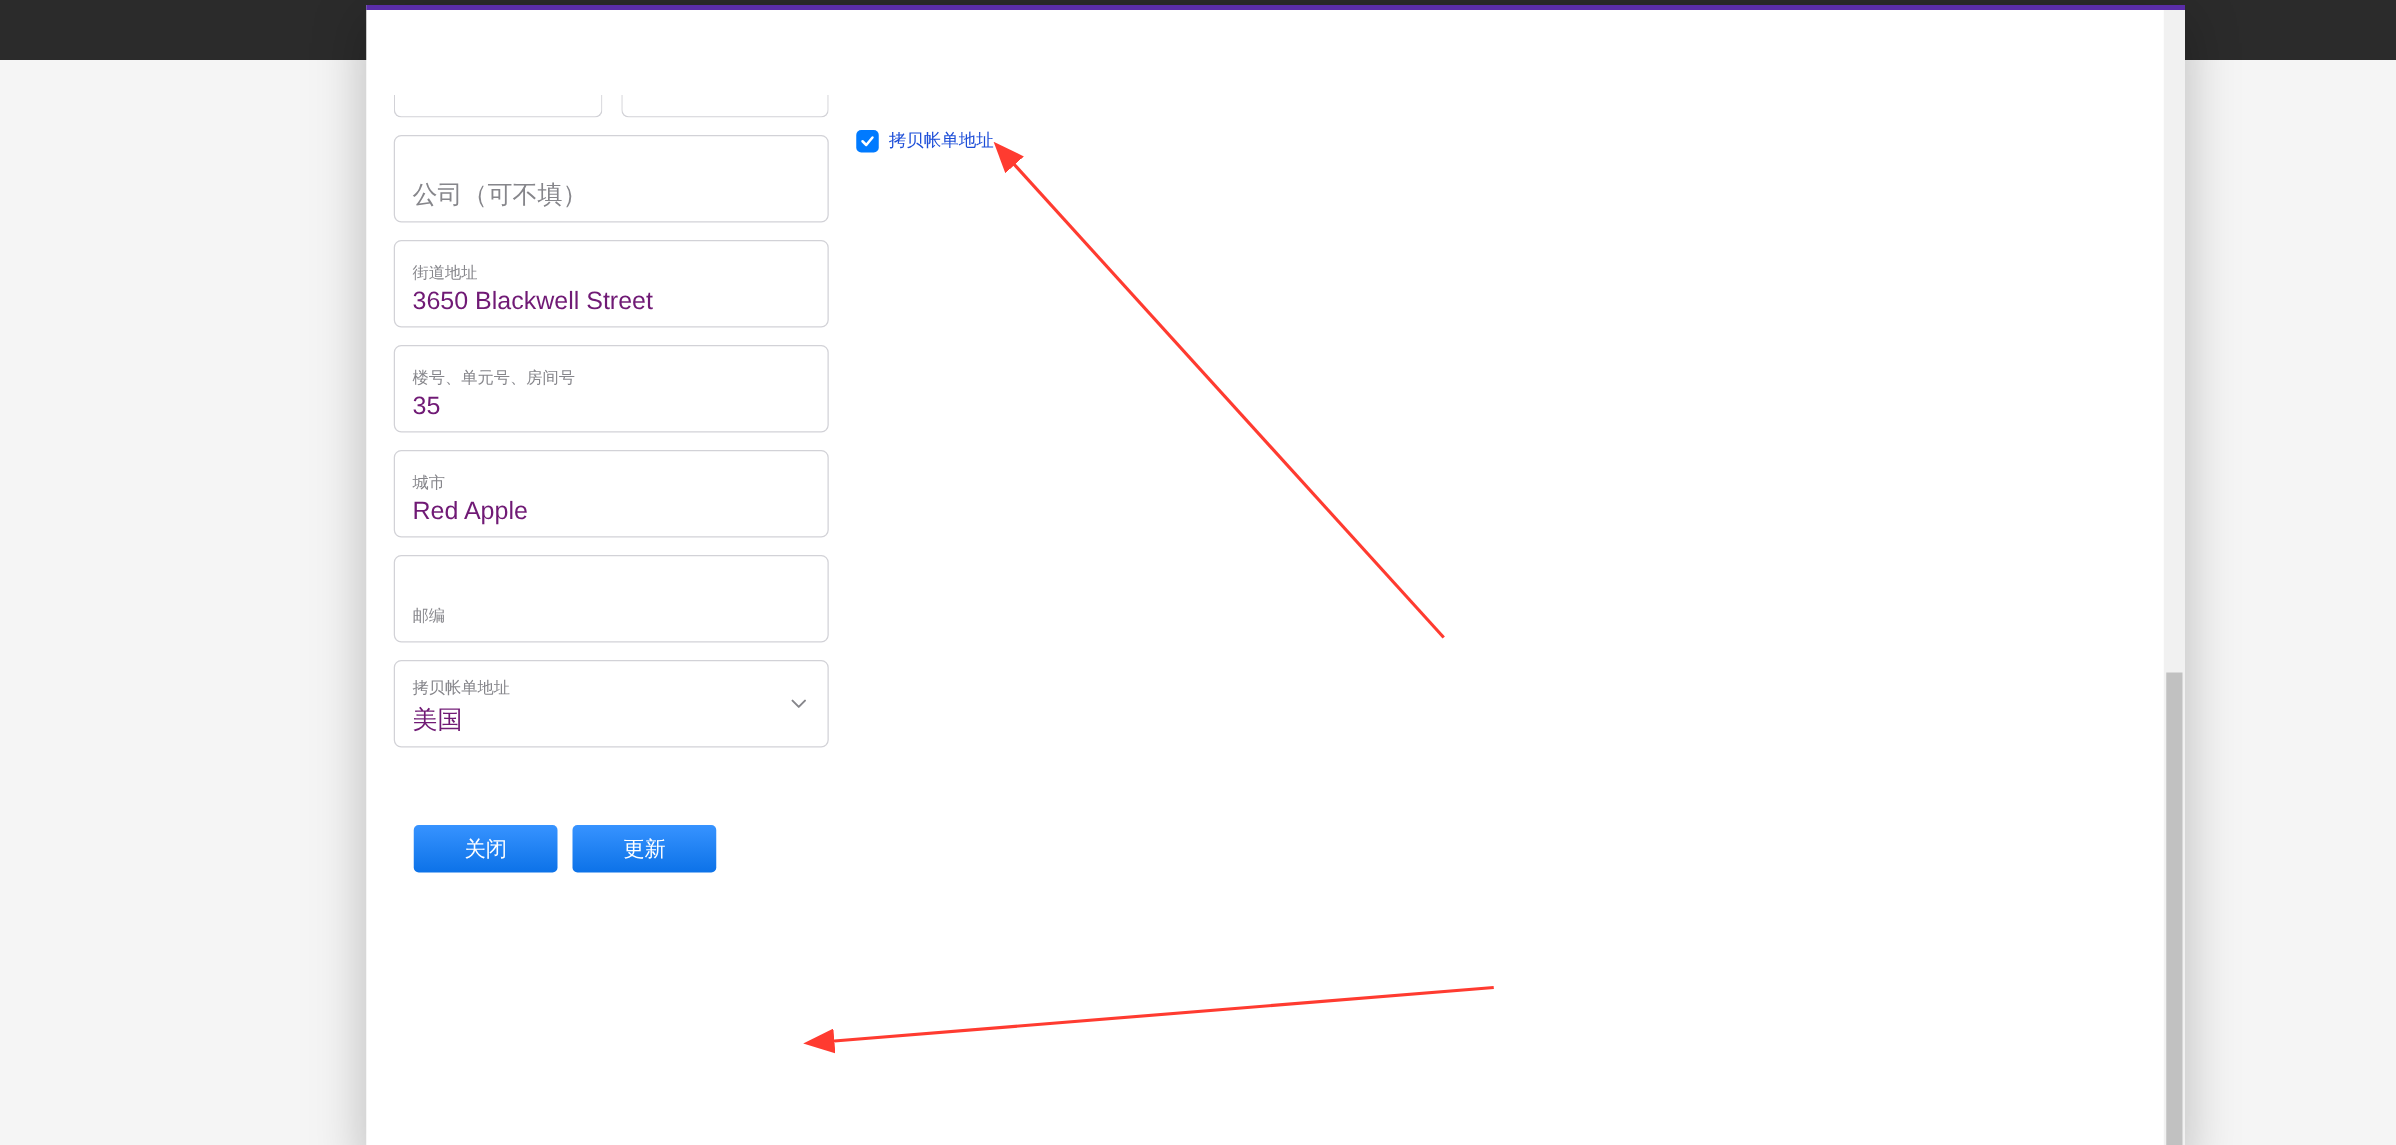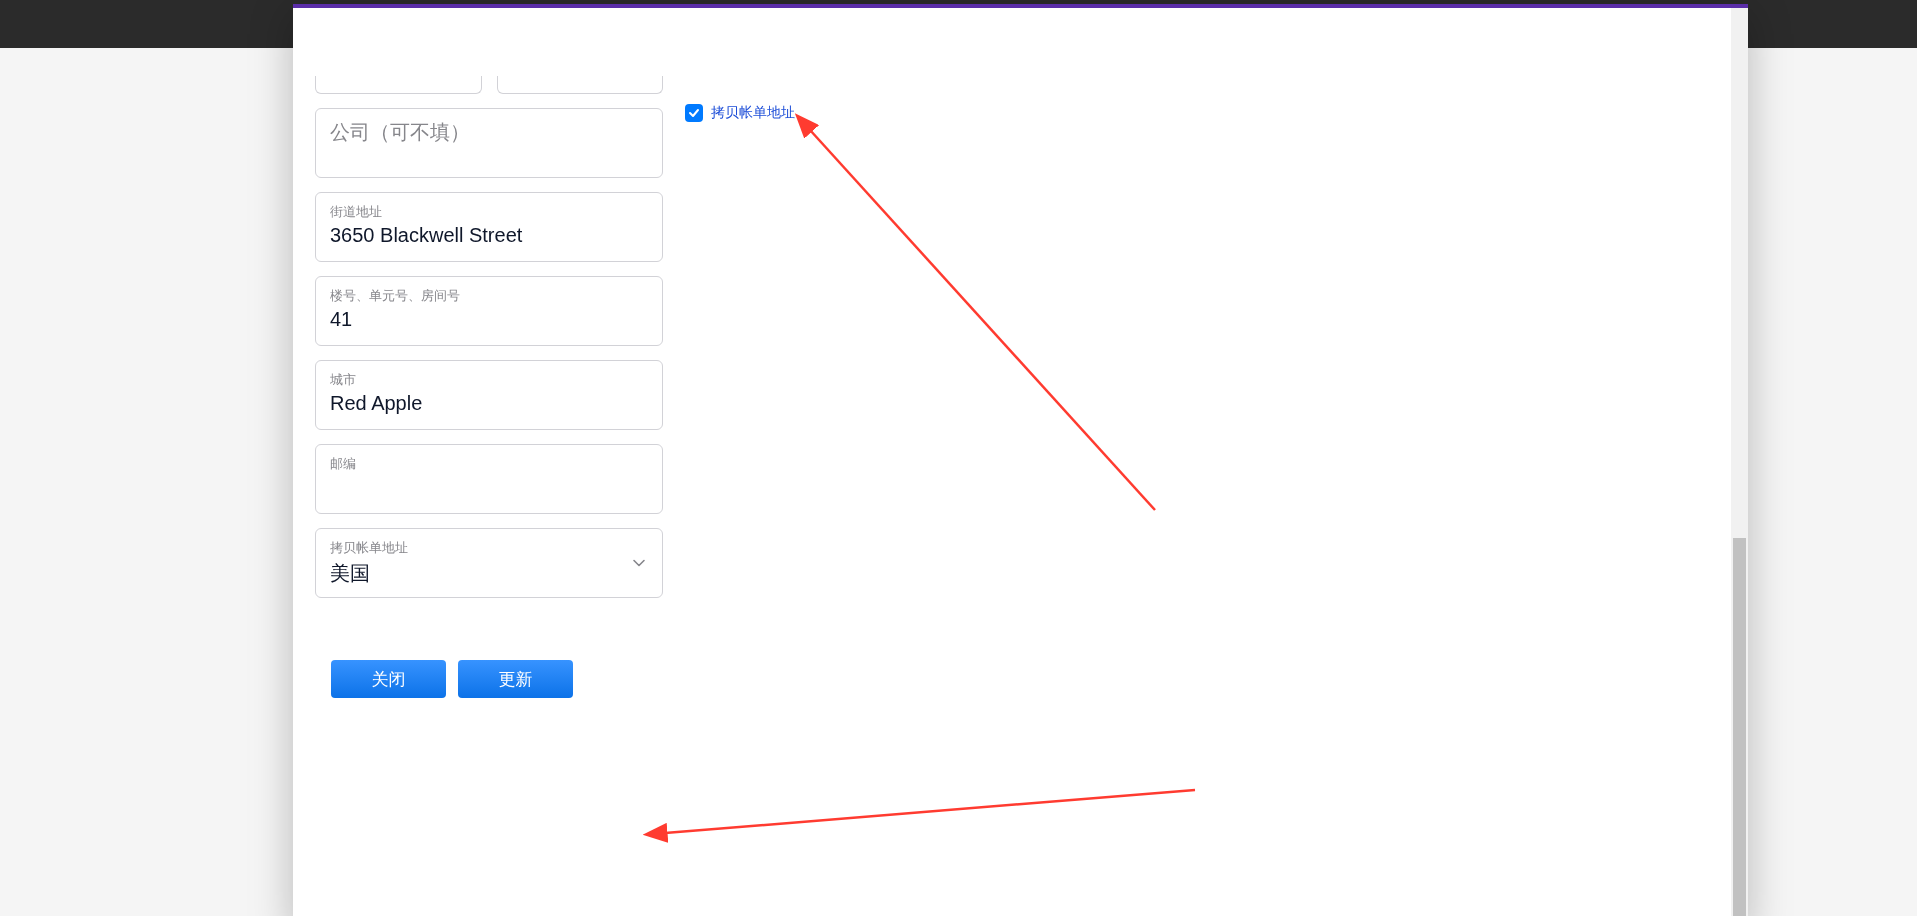--- a/index.html
+++ b/index.html
@@ -87,34 +87,34 @@
     .input-group {
       position: relative;
       border: 1px solid #d2d2d7;
       border-radius: 6px;
       background: #ffffff;
       height: 70px;
       margin-bottom: 14px;
       padding: 10px 14px 8px;
       display: flex;
       flex-direction: column;
-      justify-content: flex-start;
+      justify-content: flex-end;
       cursor: text;
     }
     .input-group.placeholder-only {
-      justify-content: flex-start;
+      justify-content: flex-end;
     }
     .input-label {
       font-size: 13px;
       color: #86868b;
       margin-bottom: 3px;
     }
     .input-value {
       font-size: 20px;
-      color: #0f172a;
+      color: #701a75;
     }
     .placeholder-text {
       font-size: 20px;
       color: #86868b;
     }
     .select-group .chevron {
       position: absolute;
       right: 16px;
       top: 50%;
       transform: translateY(-50%);
@@ -216,21 +216,21 @@
         <div class="placeholder-text">公司（可不填）</div>
       </div>
 
       <div class="input-group">
         <div class="input-label">街道地址</div>
         <div class="input-value">3650 Blackwell Street</div>
       </div>
 
       <div class="input-group">
         <div class="input-label">楼号、单元号、房间号</div>
-        <div class="input-value">41</div>
+        <div class="input-value">35</div>
       </div>
 
       <div class="input-group">
         <div class="input-label">城市</div>
         <div class="input-value">Red Apple</div>
       </div>
 
 
       <div class="input-group">
         <div class="input-label">邮编</div>

